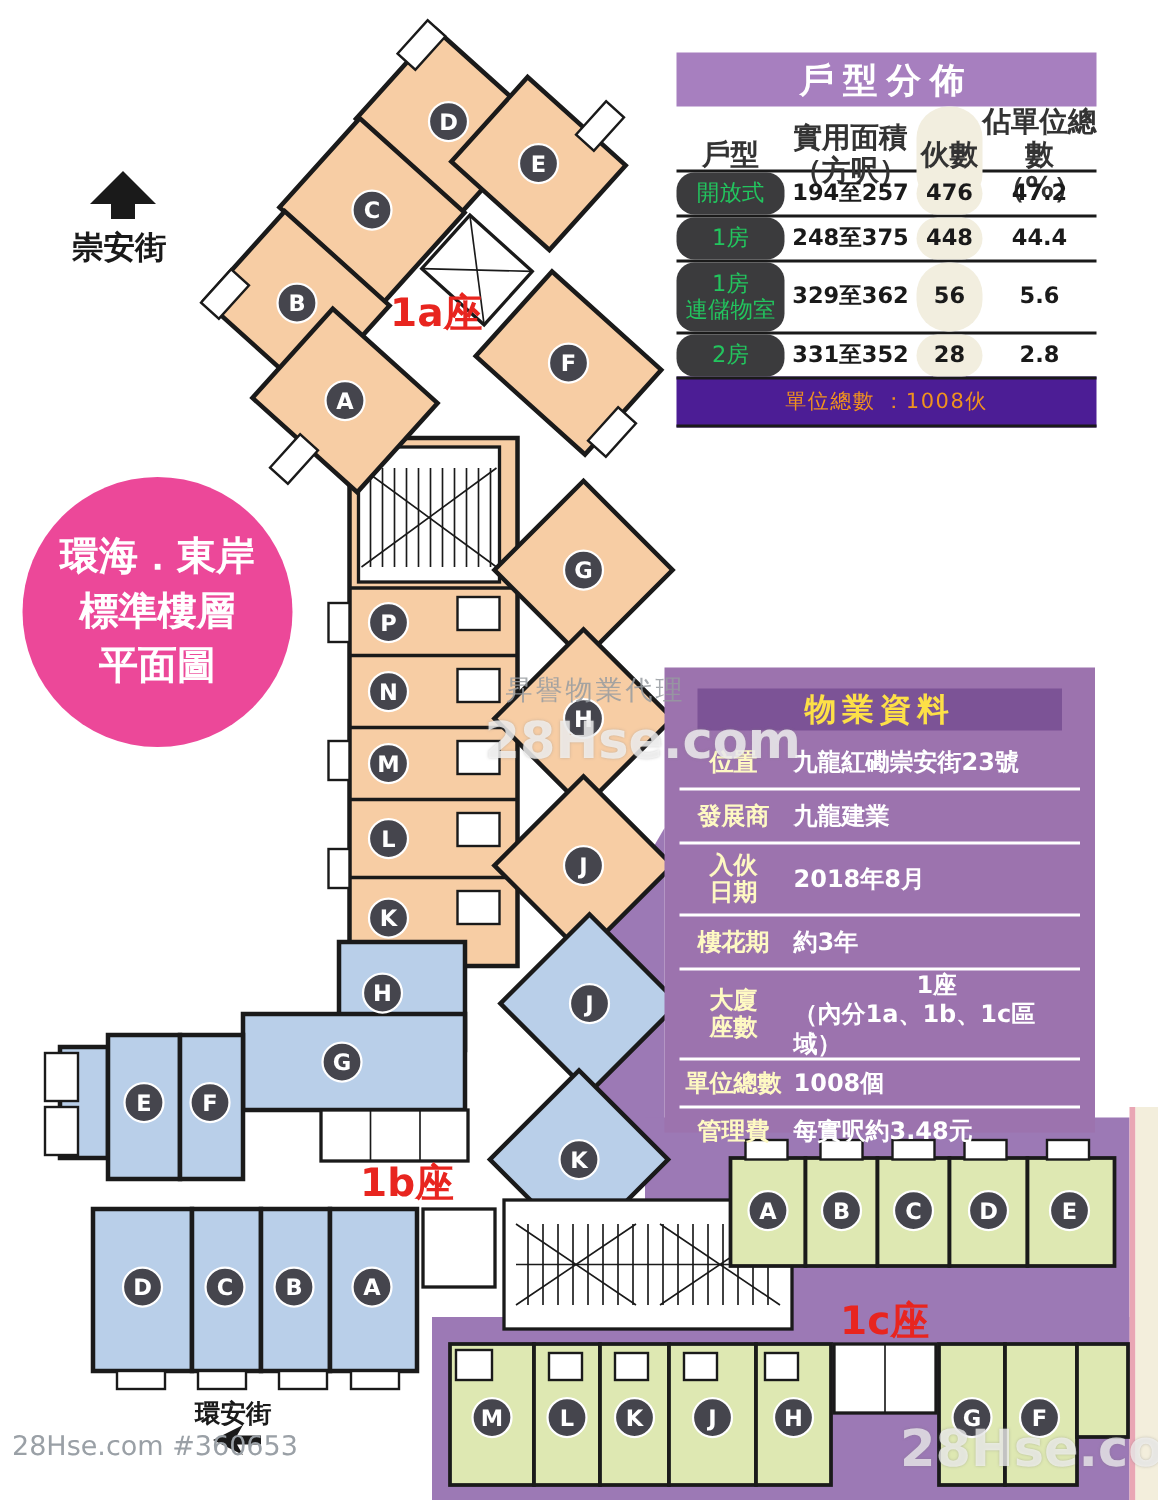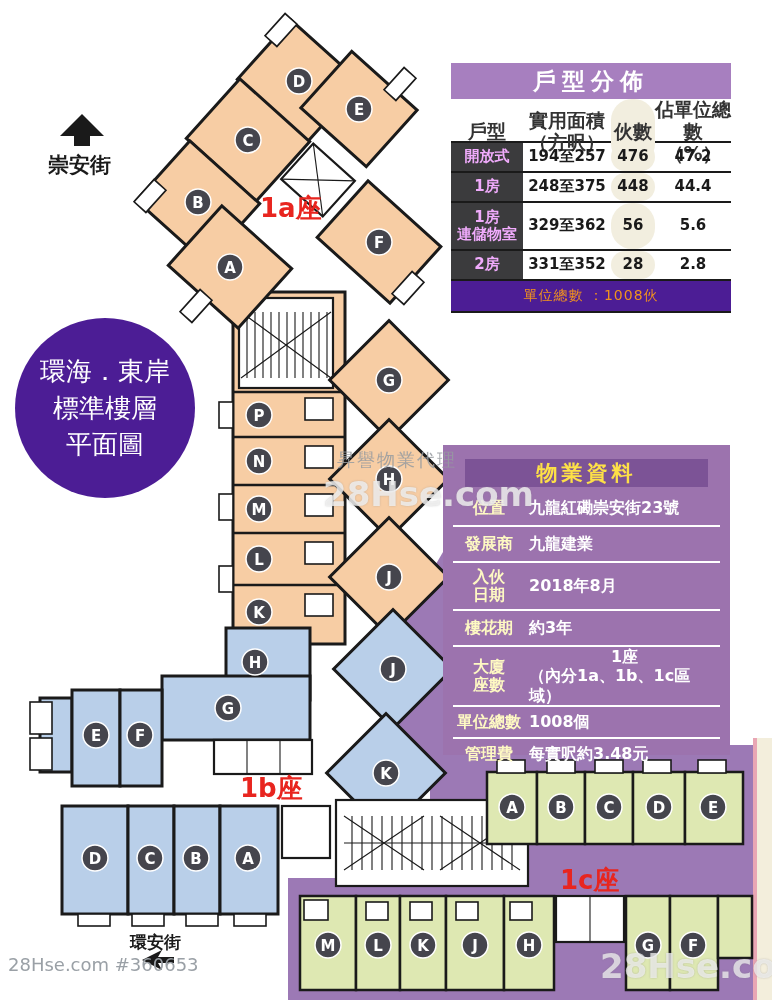--- a/index.html
+++ b/index.html
@@ -17,36 +17,36 @@
   .ln{stroke:#1a1a1a;stroke-width:2.4;}
   .thin{stroke:#1a1a1a;stroke-width:1.1;fill:none;}
   .pp{fill:#9C79B5;}
   .um circle{fill:#45454D;stroke:#ffffff;stroke-width:1.5;}
   .um text{fill:#ffffff;font-size:15px;font-weight:bold;text-anchor:middle;}
   .redlbl{fill:#E8251F;font-size:26px;font-weight:bold;}
   .street{fill:#1a1a1a;font-weight:bold;}
 
   
   .badge{position:absolute;left:15px;top:318px;width:180px;height:180px;border-radius:50%;
-         background:#4c1d95;color:#fff;display:flex;flex-direction:column;justify-content:center;
-         text-align:center;font-size:26px;font-weight:normal;line-height:1.42;z-index:2;}
+         background:#ec4899;color:#fff;display:flex;flex-direction:column;justify-content:center;
+         text-align:center;font-size:26px;font-weight:bold;line-height:1.42;z-index:2;}
 
   
   .unit-table{position:absolute;left:451px;top:35px;width:280px;z-index:2;}
   .ut-title{height:36px;background:#A77FBF;color:#fff;font-size:23px;font-weight:bold;
-            display:flex;align-items:center;justify-content:center;letter-spacing:6px;margin-top:28px;}
+            display:flex;align-items:center;justify-content:center;letter-spacing:6px;}
   .ut-grid{display:grid;grid-template-columns:72px 88px 44px 76px;align-items:stretch;}
   .ut-head{height:42px;}
   .ut-head .cell{font-size:19px;font-weight:bold;color:#333;}
   .cell{display:flex;align-items:center;justify-content:center;text-align:center;
         white-space:pre-line;line-height:1.15;}
   .ut-row{border-top:2px solid #1a1a1a;height:28px;}
   .ut-row.tall{height:46px;}
   .ut-row .cell{font-size:15px;font-weight:600;color:#1a1a1a;}
-  .ut-row .tlabel{background:#3B3B3D;color:#f0abfc;font-weight:bold;}
+  .ut-row .tlabel{background:#3B3B3D;color:#22c55e;font-weight:normal;border-radius:12px;}
   .cbg{background:#F2EEDF;border-radius:21px;}
   .ut-footer{border-top:2px solid #1a1a1a;border-bottom:2px solid #1a1a1a;height:30px;
              background:#4c1d95;color:#F0921E;font-size:14px;font-weight:normal;
              display:flex;align-items:center;justify-content:center;letter-spacing:1px;}
 
   
   .prop-table{position:absolute;left:443px;top:445px;width:287px;height:310px;
               background:#9C73AE;z-index:2;box-sizing:border-box;padding:14px 10px 0 10px;}
   .pt-title{height:28px;margin:0 12px 4px 12px;background:#7C5396;color:#fde047;font-size:21px;
             font-weight:bold;display:flex;align-items:center;justify-content:center;letter-spacing:4px;}

